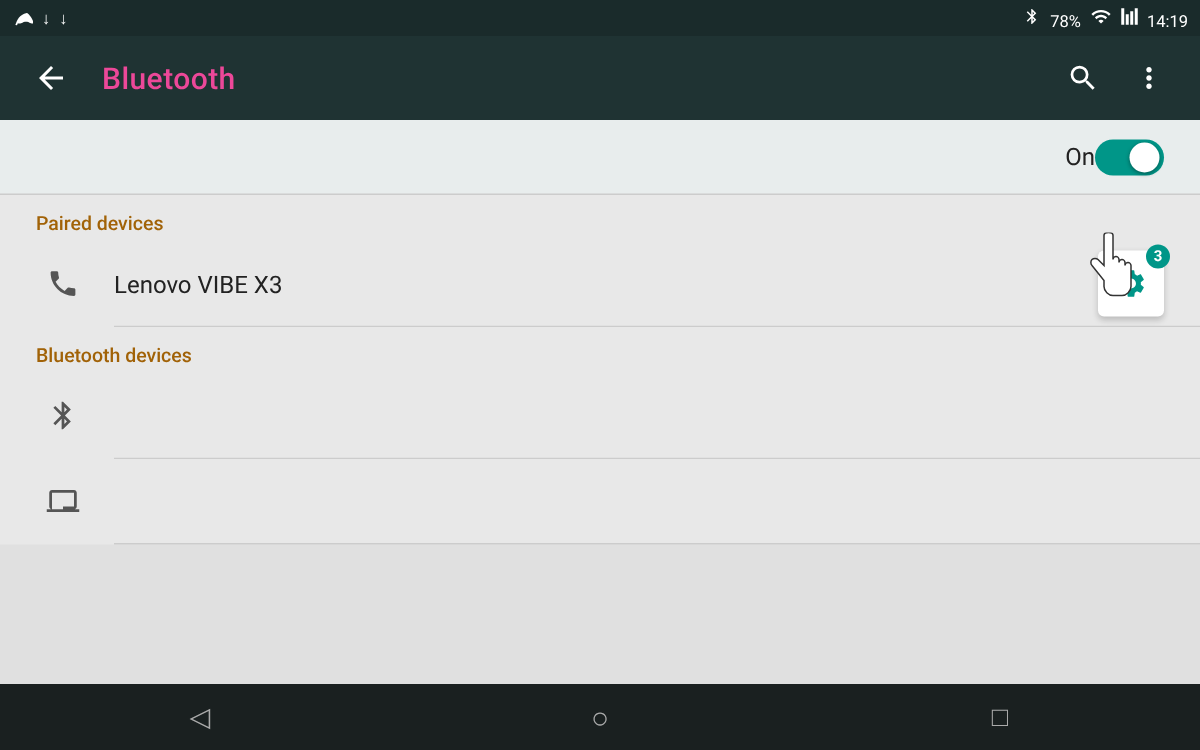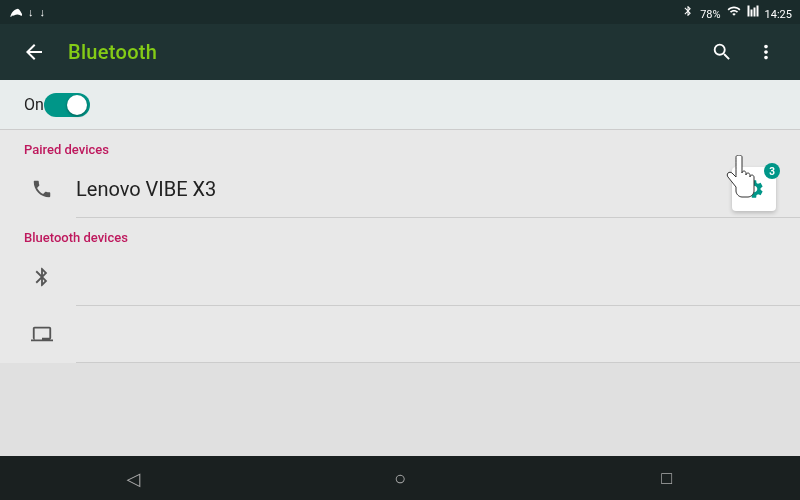--- a/index.html
+++ b/index.html
@@ -36,21 +36,21 @@
     }
 
     
     .app-bar {
       width: 100%;
       height: 56px;
       background: #1f3333;
       display: flex;
       align-items: center;
       padding: 0 16px;
-      color: #84cc16;
+      color: #ec4899;
     }
     .app-bar-back {
       width: 32px;
       height: 32px;
       display: flex;
       align-items: center;
       justify-content: center;
       cursor: pointer;
       margin-right: 16px;
     }
@@ -76,21 +76,21 @@
     }
 
     
     .toggle-row {
       width: 100%;
       height: 50px;
       background: #e8eded;
       display: flex;
       align-items: center;
       padding: 0 24px;
-      justify-content: flex-start;
+      justify-content: flex-end;
       border-bottom: 1px solid #ccc;
     }
     .toggle-label {
       font-size: 16px;
       color: #222;
     }
     .toggle-switch {
       width: 46px;
       height: 24px;
       background: #009688;
@@ -113,21 +113,21 @@
     .content {
       background: #e8e8e8;
       flex: 1;
     }
 
     
     .section-header {
       padding: 12px 24px 4px 24px;
       font-size: 13px;
       font-weight: 500;
-      color: #be185d;
+      color: #a16207;
     }
 
     
     .list-item {
       display: flex;
       align-items: center;
       padding: 0 24px;
       height: 56px;
       background: #e8e8e8;
       cursor: pointer;
@@ -135,21 +135,21 @@
     }
     .list-item-icon {
       width: 36px;
       display: flex;
       align-items: center;
       justify-content: center;
       color: #555;
       margin-right: 16px;
     }
     .list-item-text {
-      font-size: 20px;
+      font-size: 16px;
       color: #222;
       flex: 1;
     }
     .list-item-action {
       position: relative;
     }
     .settings-btn {
       width: 44px;
       height: 44px;
       background: white;
@@ -239,21 +239,21 @@
     <span>
       <svg width="14" height="14" viewBox="0 0 24 24" fill="white">
           <path d="M1 9l2 2c4.97-4.97 13.03-4.97 18 0l2-2C16.93 2.93 7.08 2.93 1 9zm8 8l3 3 3-3c-1.65-1.66-4.34-1.66-6 0zm-4-4l2 2c2.76-2.76 7.24-2.76 10 0l2-2C15.14 9.14 8.87 9.14 5 13z"></path>
         </svg>
     </span>
     <span>
       <svg width="12" height="14" viewBox="0 0 24 24" fill="white">
           <path d="M1 1h4v22H1zm6 8h4v14H7zm6-4h4v18h-4zm6-4h4v22h-4z"></path>
         </svg>
     </span>
-    <span>14:25</span>
+    <span>14:19</span>
   </div>
 </div>
 
 <div class="app-bar">
   <div class="app-bar-back icon-btn">
     <svg width="24" height="24" viewBox="0 0 24 24" fill="white">
         <path d="M20 11H7.83l5.59-5.59L12 4l-8 8 8 8 1.41-1.41L7.83 13H20v-2z"></path>
       </svg>
   </div>
   <div class="app-bar-title">Bluetooth</div>

